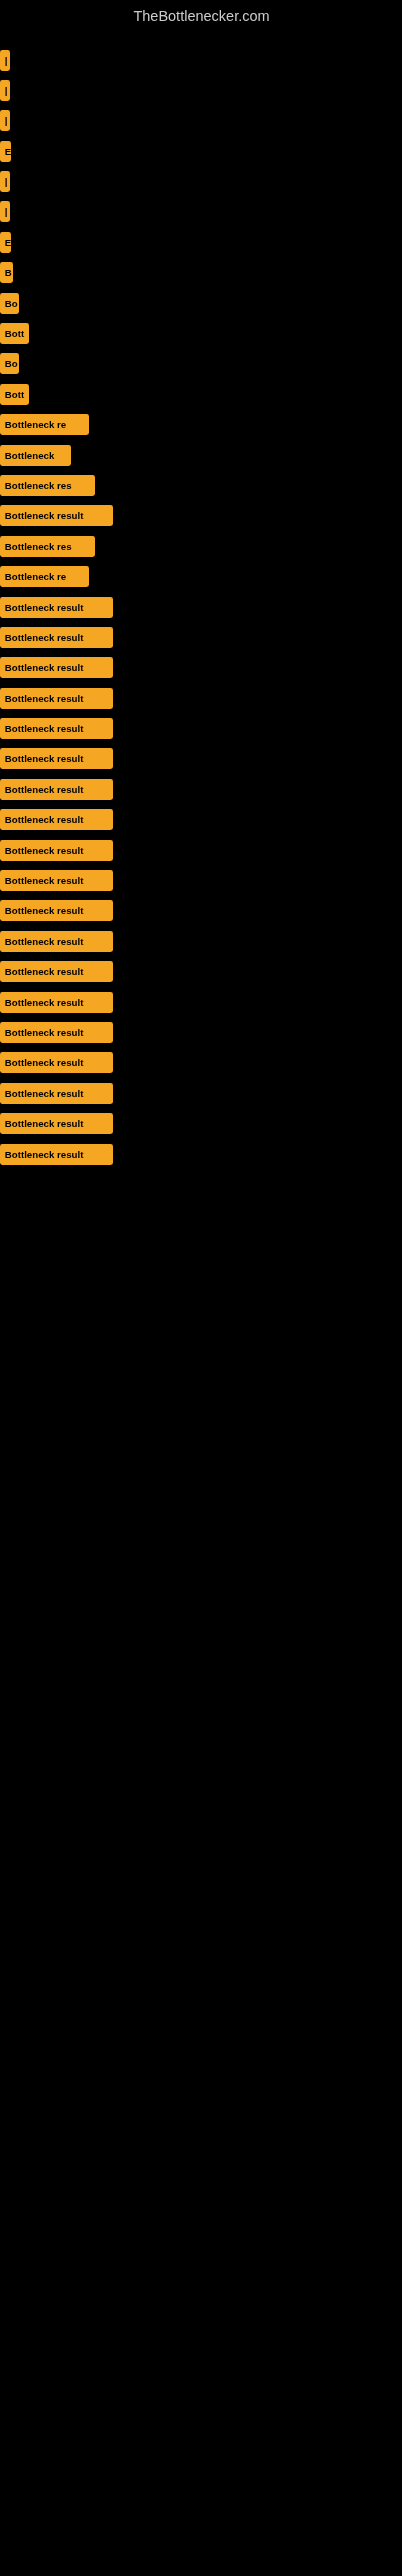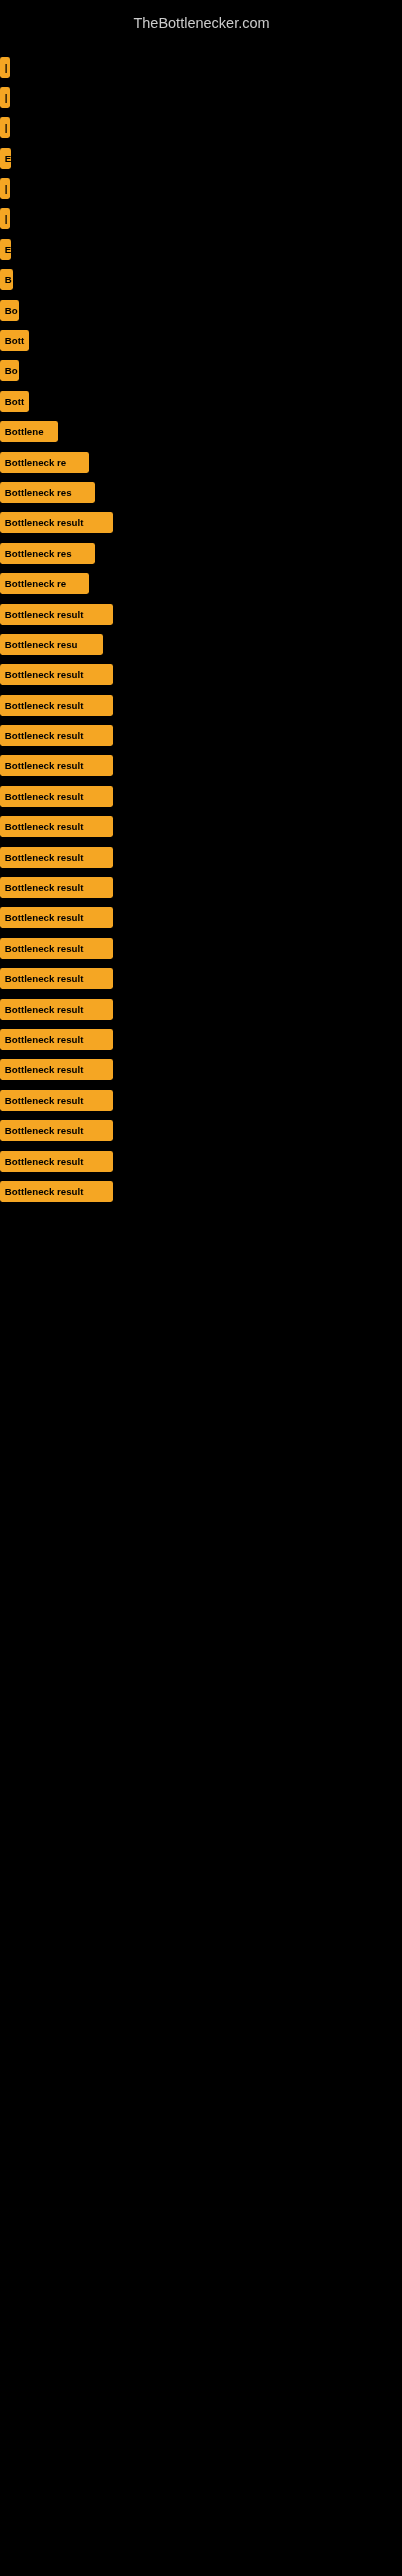--- a/index.html
+++ b/index.html
@@ -13,21 +13,21 @@
       width: 403px;
       min-height: 2576px;
       font-family: Arial, sans-serif;
       position: relative;
     }
 
     .site-title {
       color: #cccccc;
       font-size: 14.5px;
       text-align: center;
-      padding: 15px 0 16px 0;
+      padding: 8px 0 16px 0;
       font-weight: normal;
     }
 
     .bars-container {
       display: flex;
       flex-direction: column;
       gap: 0px;
       padding: 8px 0;
     }
 
@@ -89,42 +89,39 @@
     <div class="bar-row">
       <div class="bar-label" style="width: 29px; min-width: 29px; max-width: 29px; overflow: hidden; font-size: 9.7px;">Bott</div>
     </div>
     <div class="bar-row">
       <div class="bar-label" style="width: 19.3px; min-width: 19.3px; max-width: 19.3px; overflow: hidden; font-size: 9.7px;">Bo</div>
     </div>
     <div class="bar-row">
       <div class="bar-label" style="width: 29px; min-width: 29px; max-width: 29px; overflow: hidden; font-size: 9.7px;">Bott</div>
     </div>
     <div class="bar-row">
-      <div class="bar-label" style="width: 58px; min-width: 58px; max-width: 58px; overflow: hidden; font-size: 9.7px;">Bottlene</div>
+      <div class="bar-label" style="width: 89px; min-width: 89px; max-width: 89px; overflow: hidden; font-size: 9.7px;">Bottleneck re</div>
     </div>
     <div class="bar-row">
-      <div class="bar-label" style="width: 89px; min-width: 89px; max-width: 89px; overflow: hidden; font-size: 9.7px;">Bottleneck re</div>
+      <div class="bar-label" style="width: 71px; min-width: 71px; max-width: 71px; overflow: hidden; font-size: 9.7px;">Bottleneck</div>
     </div>
     <div class="bar-row">
       <div class="bar-label" style="width: 95px; min-width: 95px; max-width: 95px; overflow: hidden; font-size: 9.7px;">Bottleneck res</div>
     </div>
     <div class="bar-row">
       <div class="bar-label" style="width: 113px; min-width: 113px; max-width: 113px; overflow: hidden; font-size: 9.7px;">Bottleneck result</div>
     </div>
     <div class="bar-row">
       <div class="bar-label" style="width: 95px; min-width: 95px; max-width: 95px; overflow: hidden; font-size: 9.7px;">Bottleneck res</div>
     </div>
     <div class="bar-row">
       <div class="bar-label" style="width: 89px; min-width: 89px; max-width: 89px; overflow: hidden; font-size: 9.7px;">Bottleneck re</div>
     </div>
     <div class="bar-row">
       <div class="bar-label" style="width: 113px; min-width: 113px; max-width: 113px; overflow: hidden; font-size: 9.7px;">Bottleneck result</div>
-    </div>
-    <div class="bar-row">
-      <div class="bar-label" style="width: 103px; min-width: 103px; max-width: 103px; overflow: hidden; font-size: 9.7px;">Bottleneck resu</div>
     </div>
     <div class="bar-row">
       <div class="bar-label" style="width: 113px; min-width: 113px; max-width: 113px; overflow: hidden; font-size: 9.7px;">Bottleneck result</div>
     </div>
     <div class="bar-row">
       <div class="bar-label" style="width: 113px; min-width: 113px; max-width: 113px; overflow: hidden; font-size: 9.7px;">Bottleneck result</div>
     </div>
     <div class="bar-row">
       <div class="bar-label" style="width: 113px; min-width: 113px; max-width: 113px; overflow: hidden; font-size: 9.7px;">Bottleneck result</div>
     </div>

